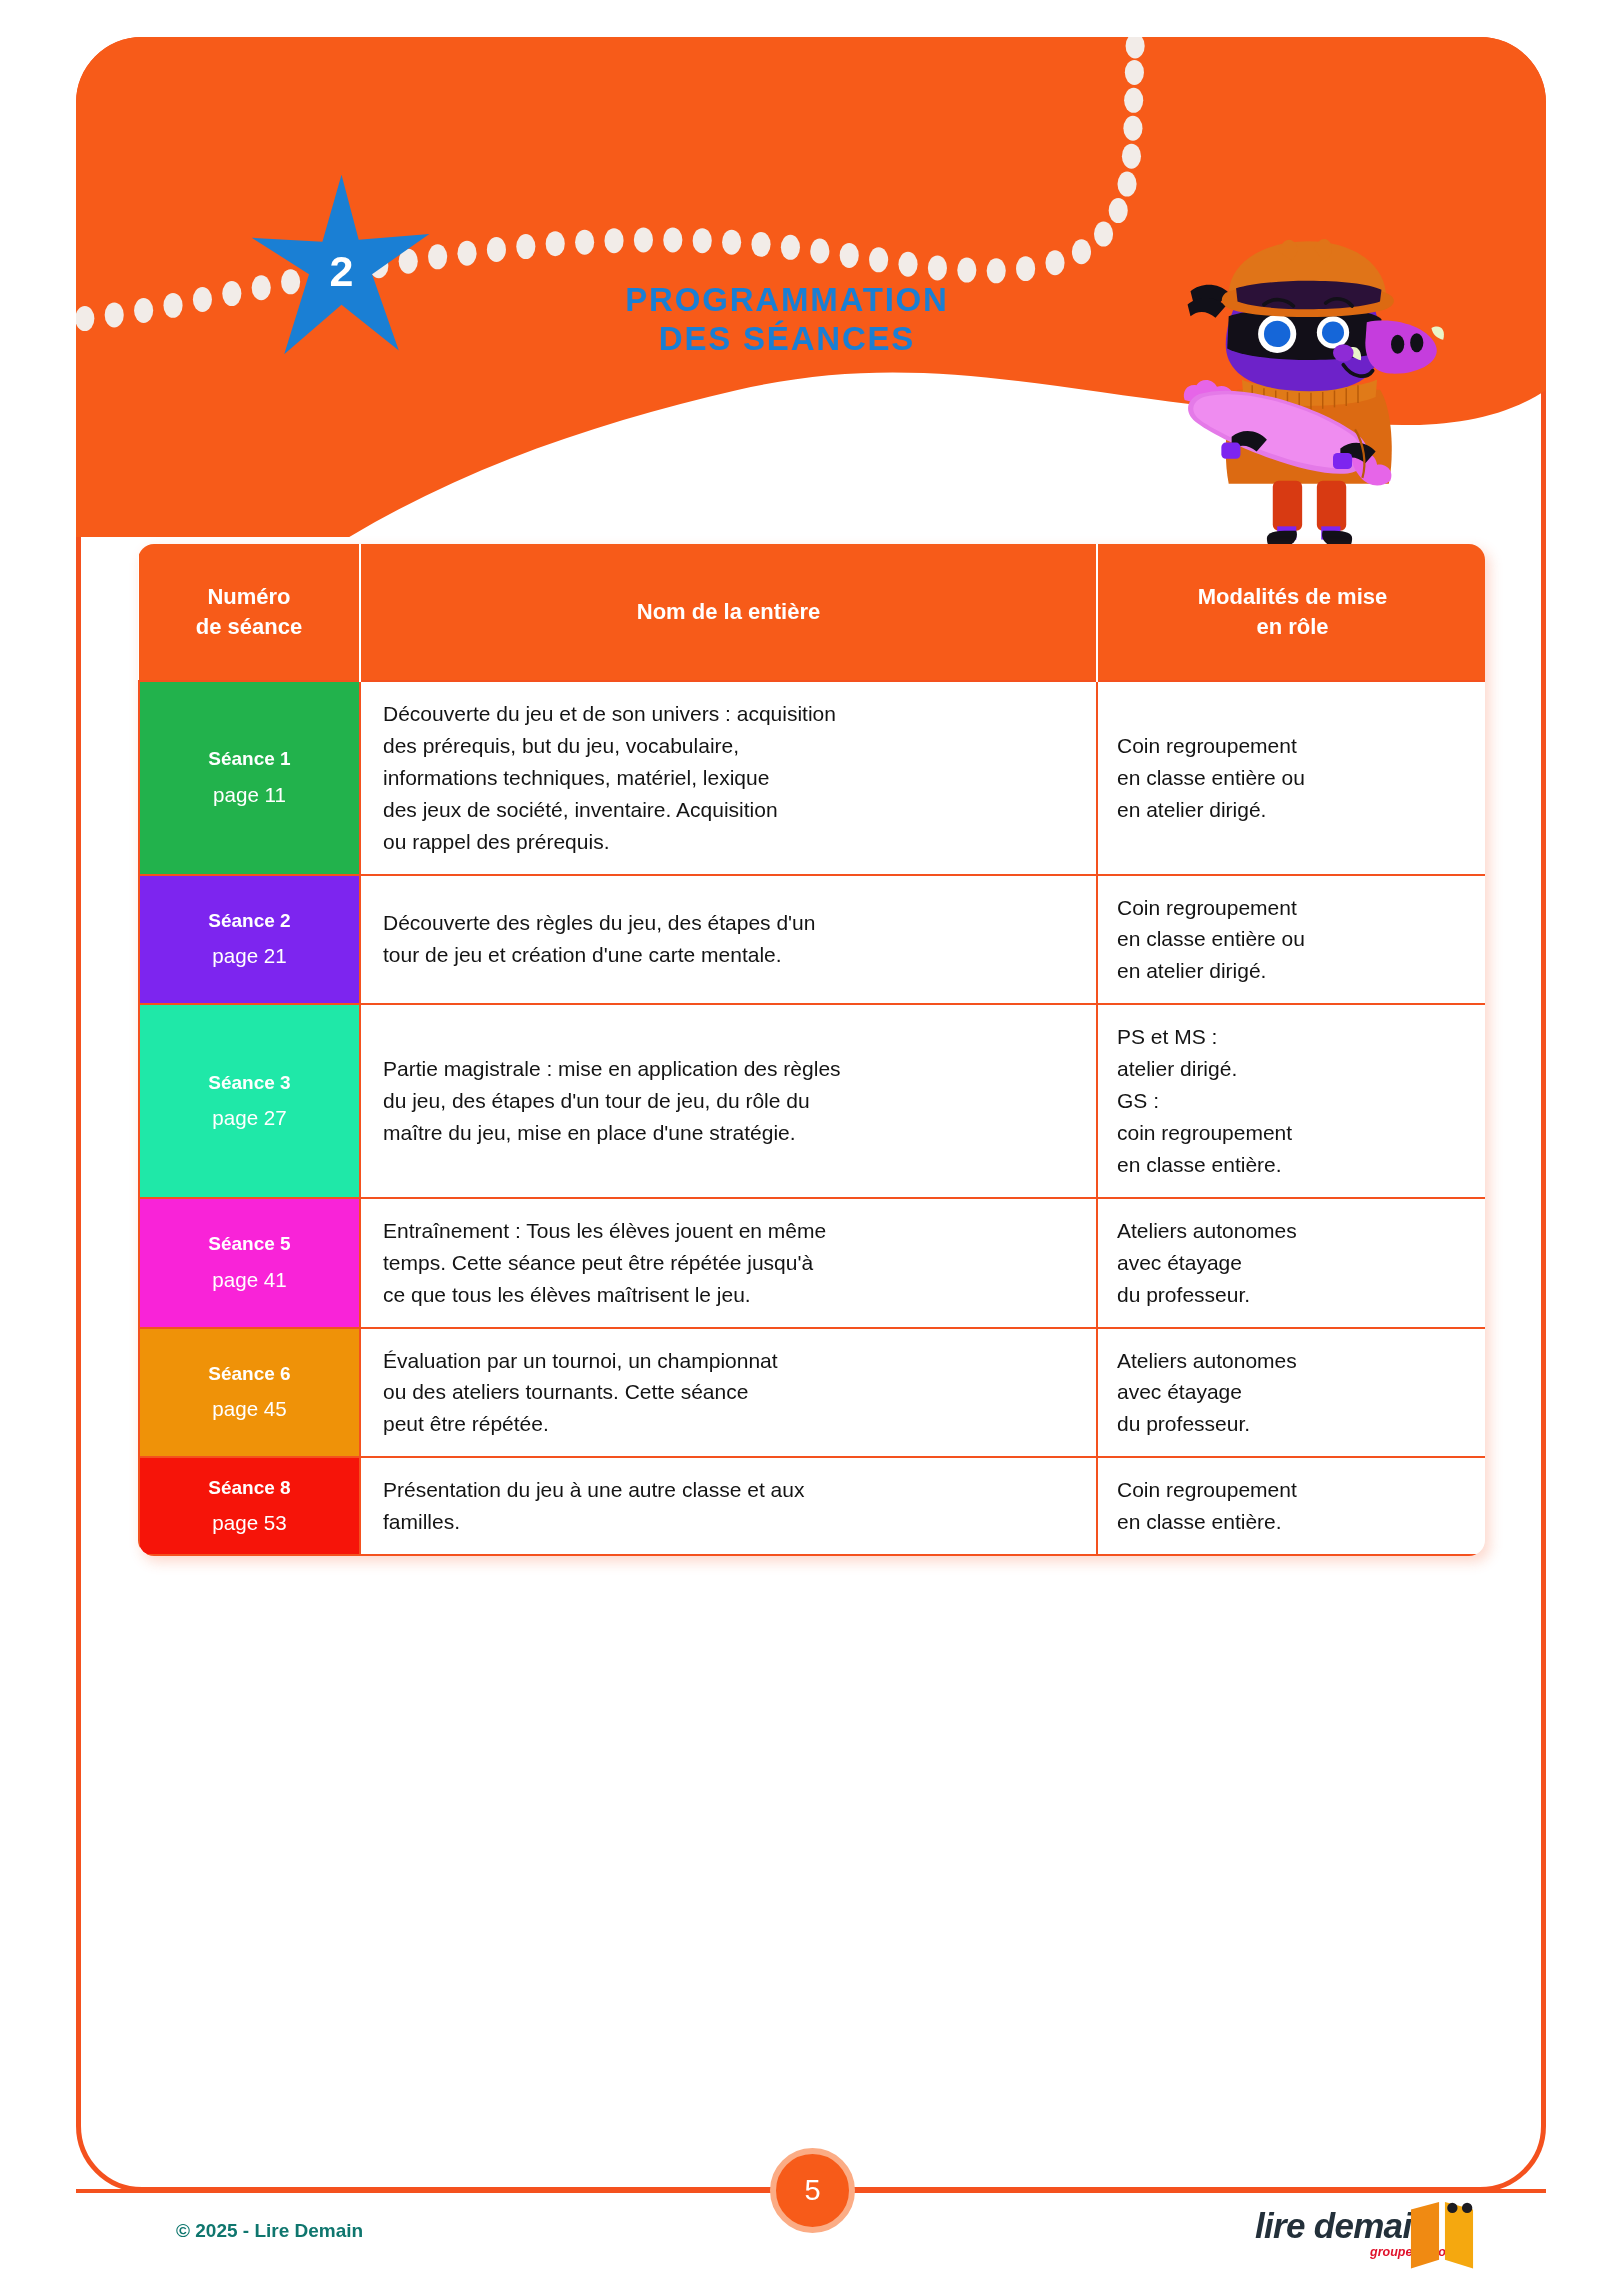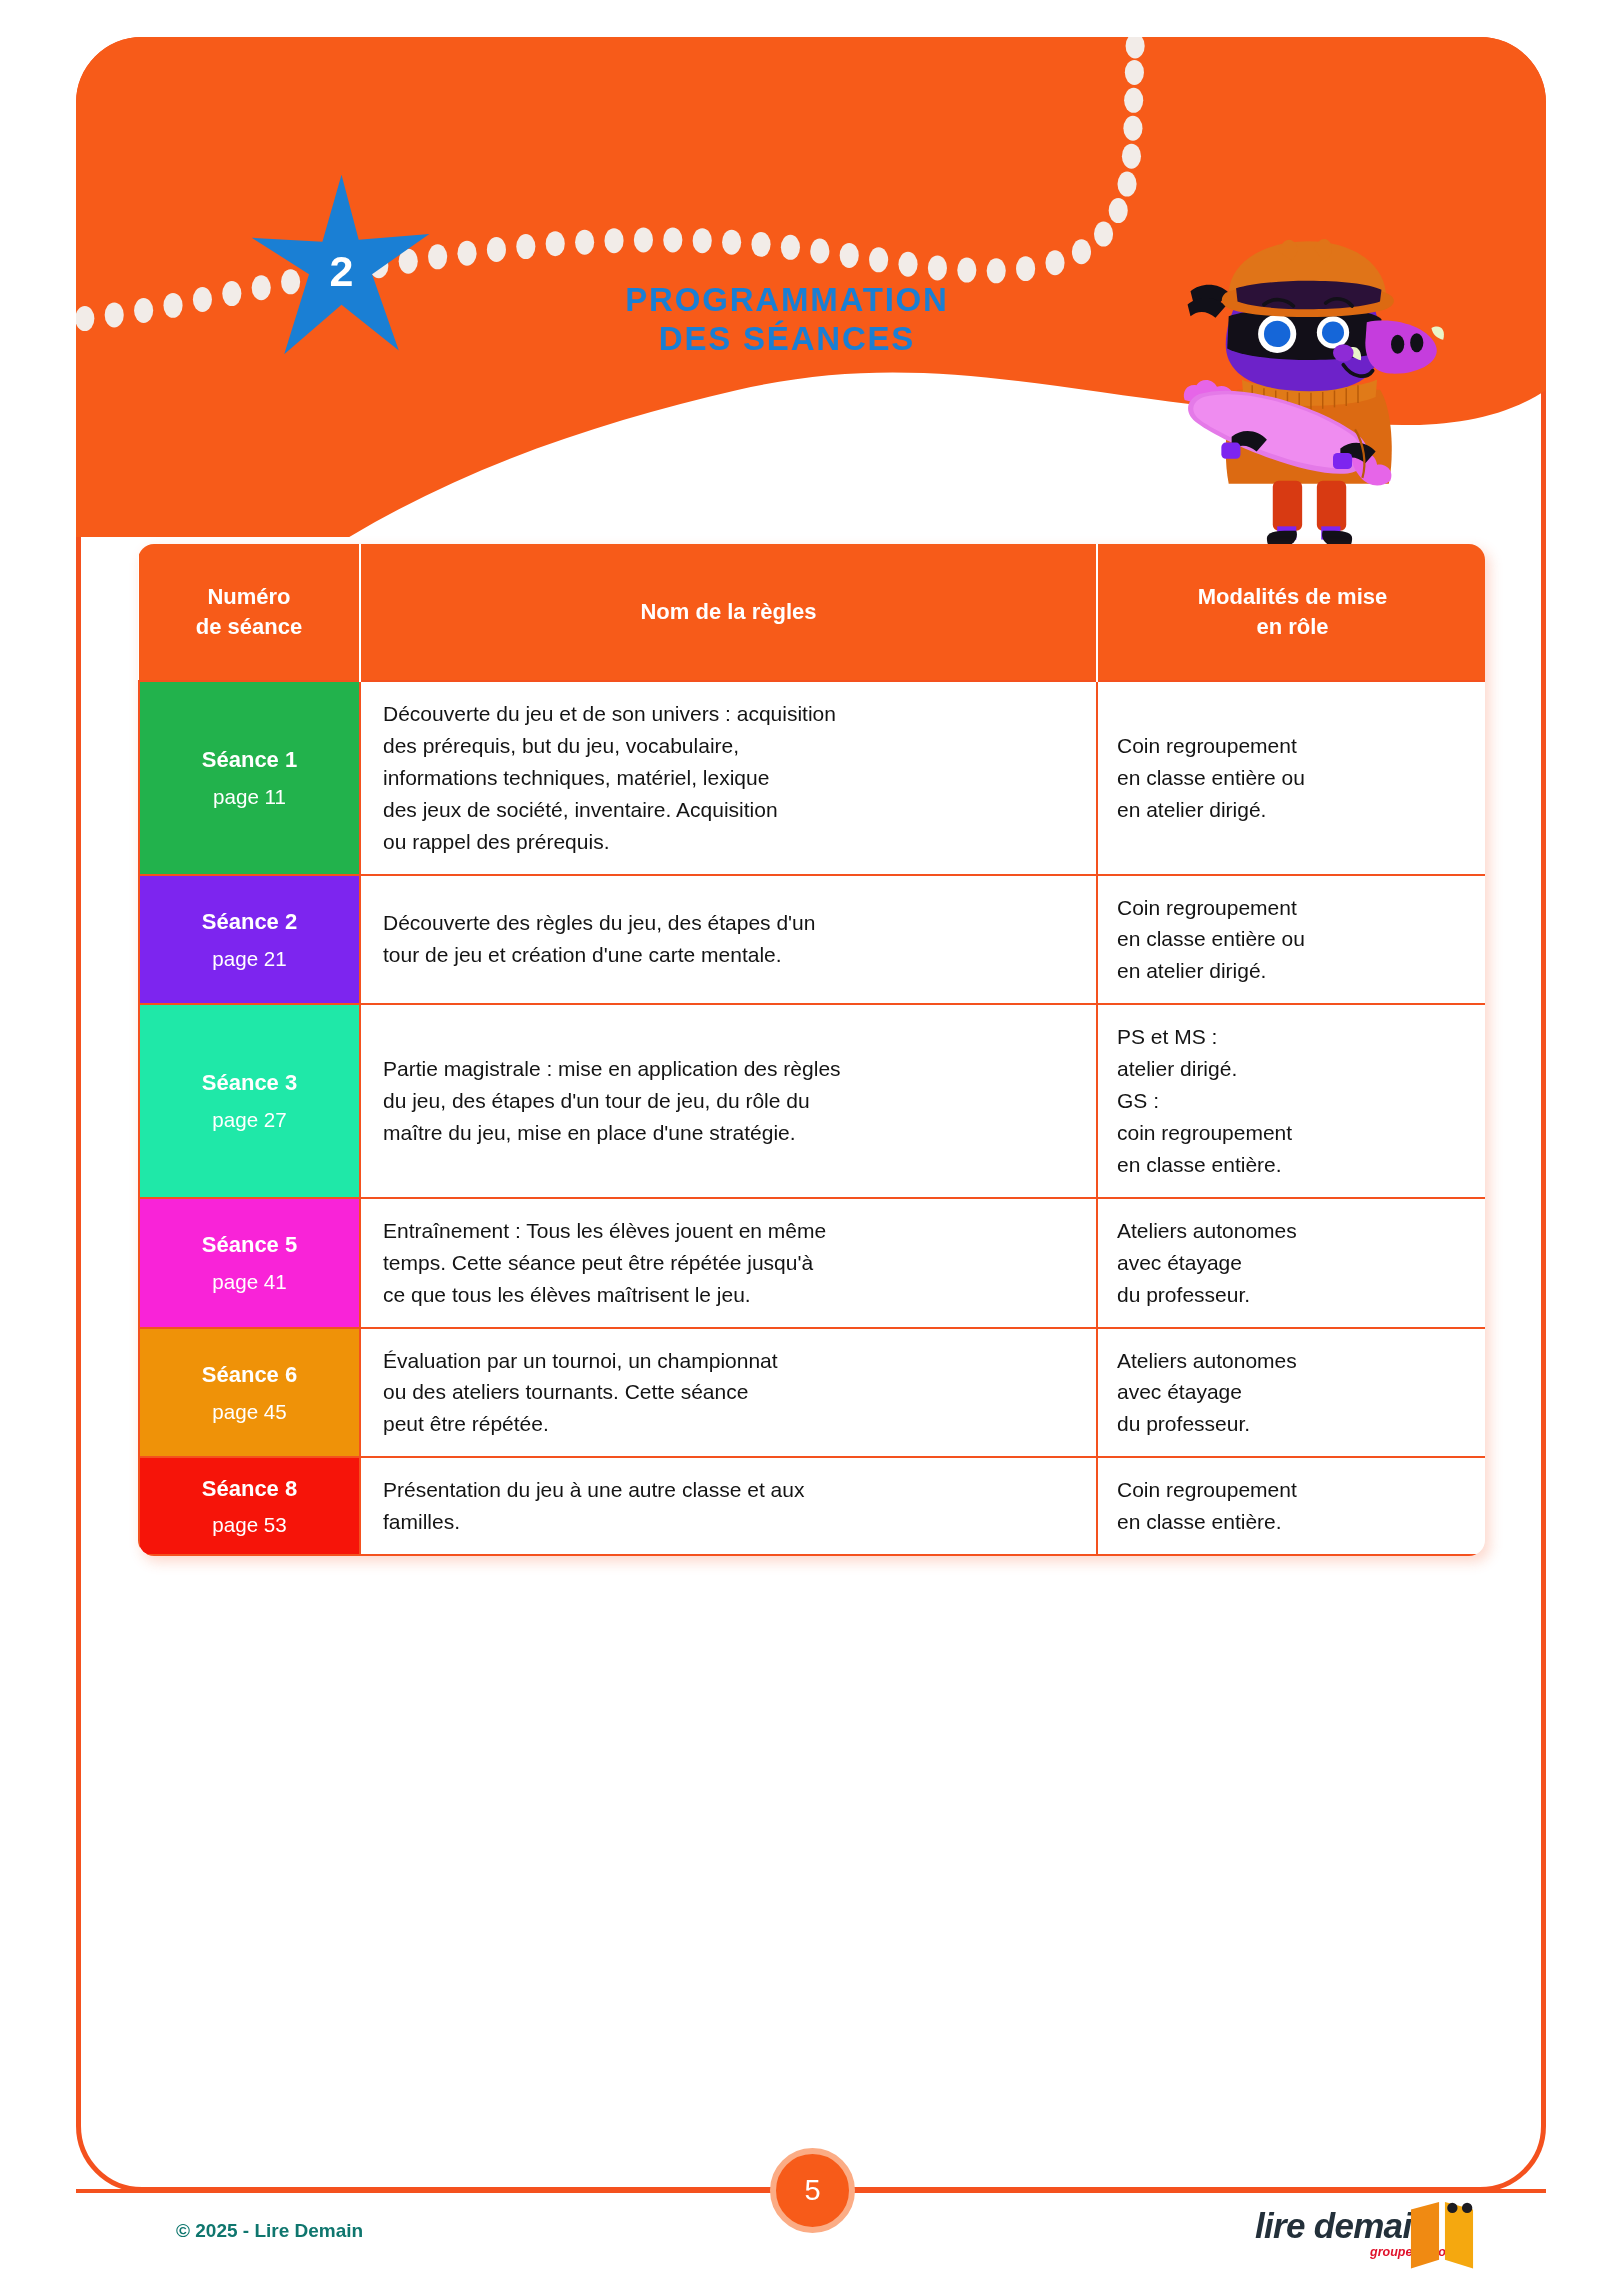--- a/index.html
+++ b/index.html
@@ -115,21 +115,21 @@
     line-height: 1.52;
     color: #141414;
   }
   tbody td.num {
     text-align: center;
     color: #ffffff;
     padding: 11.8px 5.9px;
   }
   tbody td.num .sname {
     display: block;
-    font-size: 22px;
+    font-size: 19px;
     font-weight: bold;
     margin-bottom: 4.4px;
   }
   tbody td.num .spage {
     display: block;
     font-size: 20.6px;
     font-weight: normal;
   }
   tbody td.desc {
     padding: 16px 22px;
@@ -355,21 +355,21 @@
         <col class="c1">
           <col class="c2">
           <col class="c3">
       </colgroup>
       <thead>
         <tr>
           <th style="background: rgb(247, 91, 25);">
             <span>Numéro</span><br>
             <span>de séance</span>
           </th>
-          <th style="background: rgb(247, 91, 25);">Nom de la règles</th>
+          <th style="background: rgb(247, 91, 25);">Nom de la entière</th>
           <th style="background: rgb(247, 91, 25);">
             <span>Modalités de mise</span><br>
             <span>en rôle</span>
           </th>
         </tr>
       </thead>
       <tbody id="tbody">
           <tr>
             <td class="num" style="background: rgb(34, 178, 76); border-color: rgb(244, 81, 30);">
               <span class="sname">Séance 1</span>

